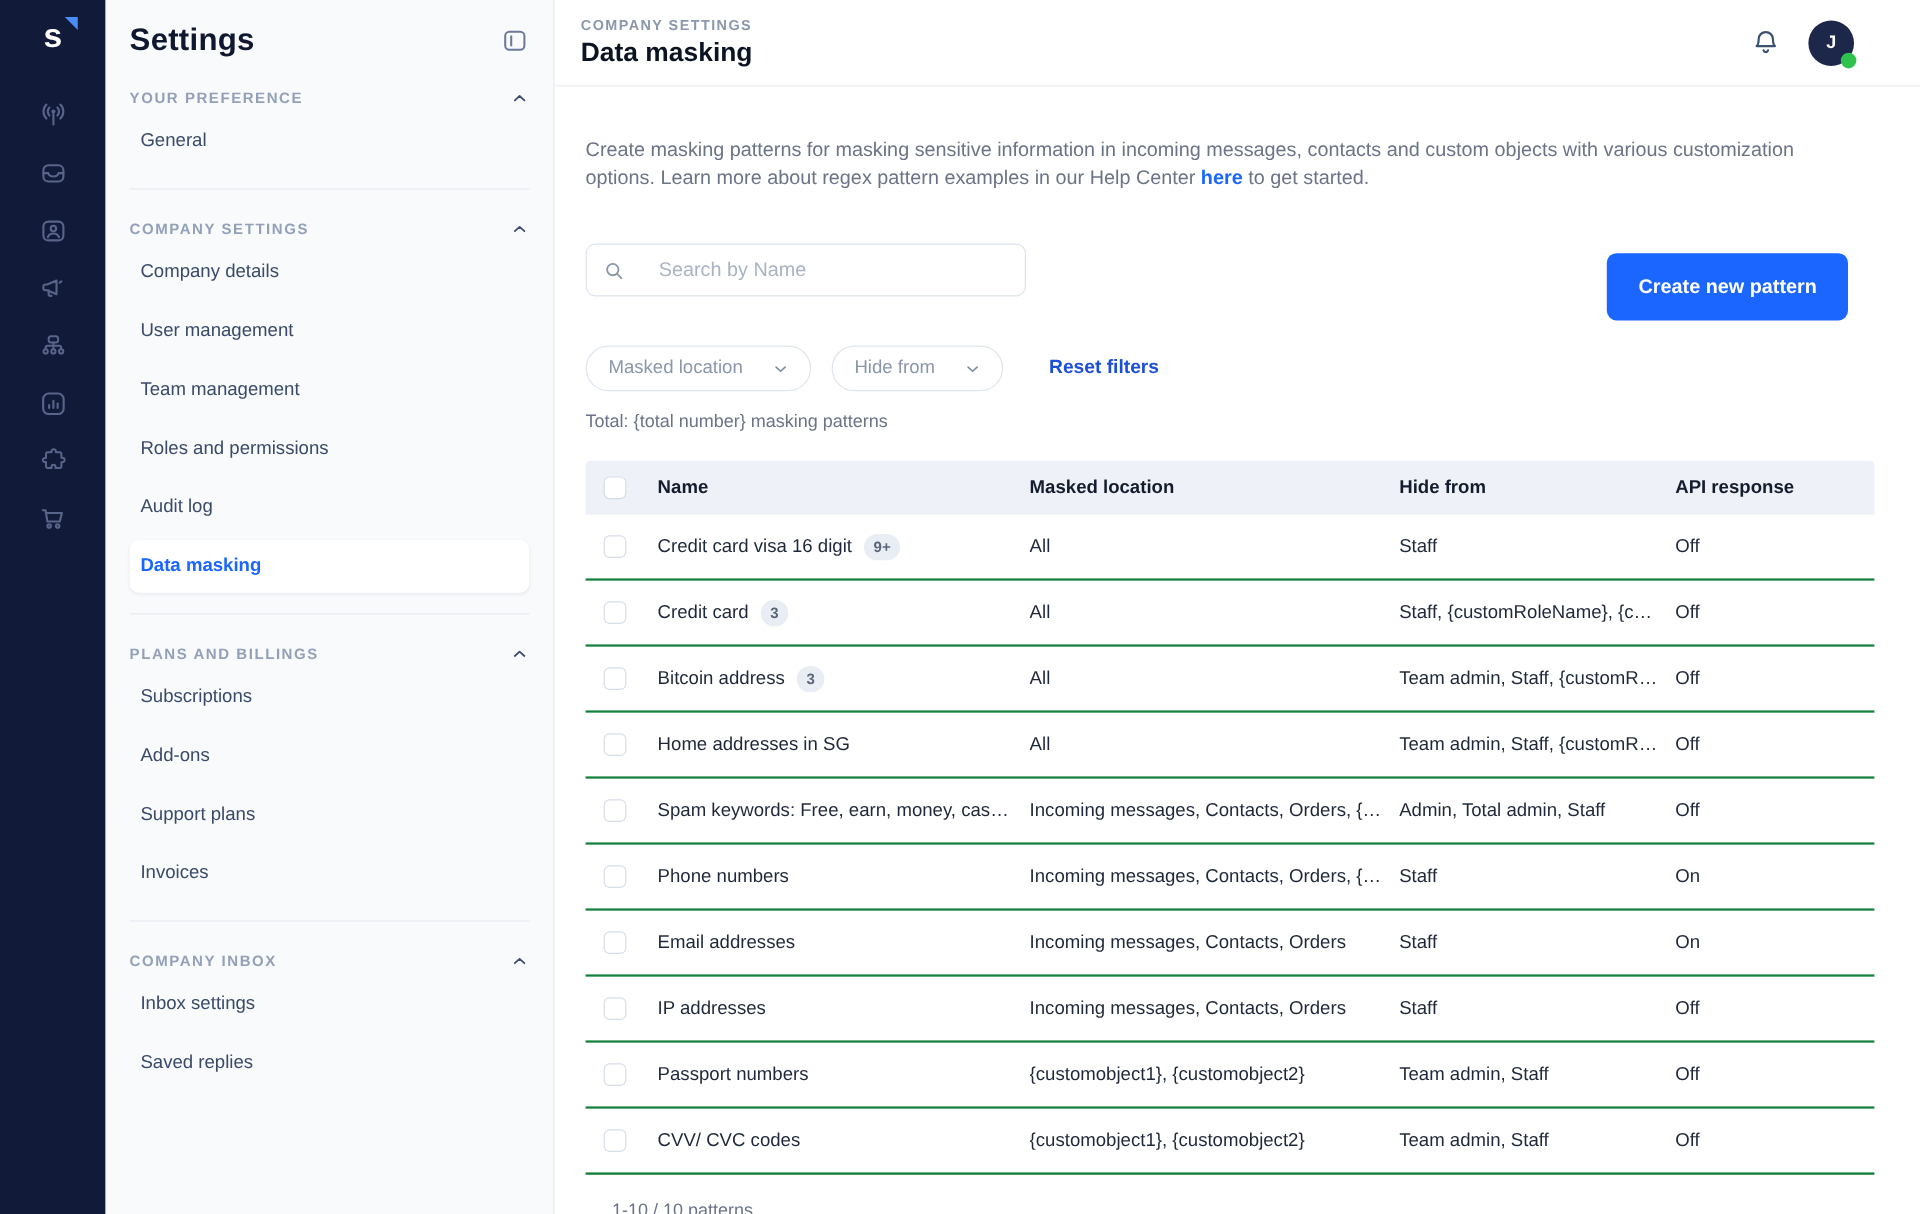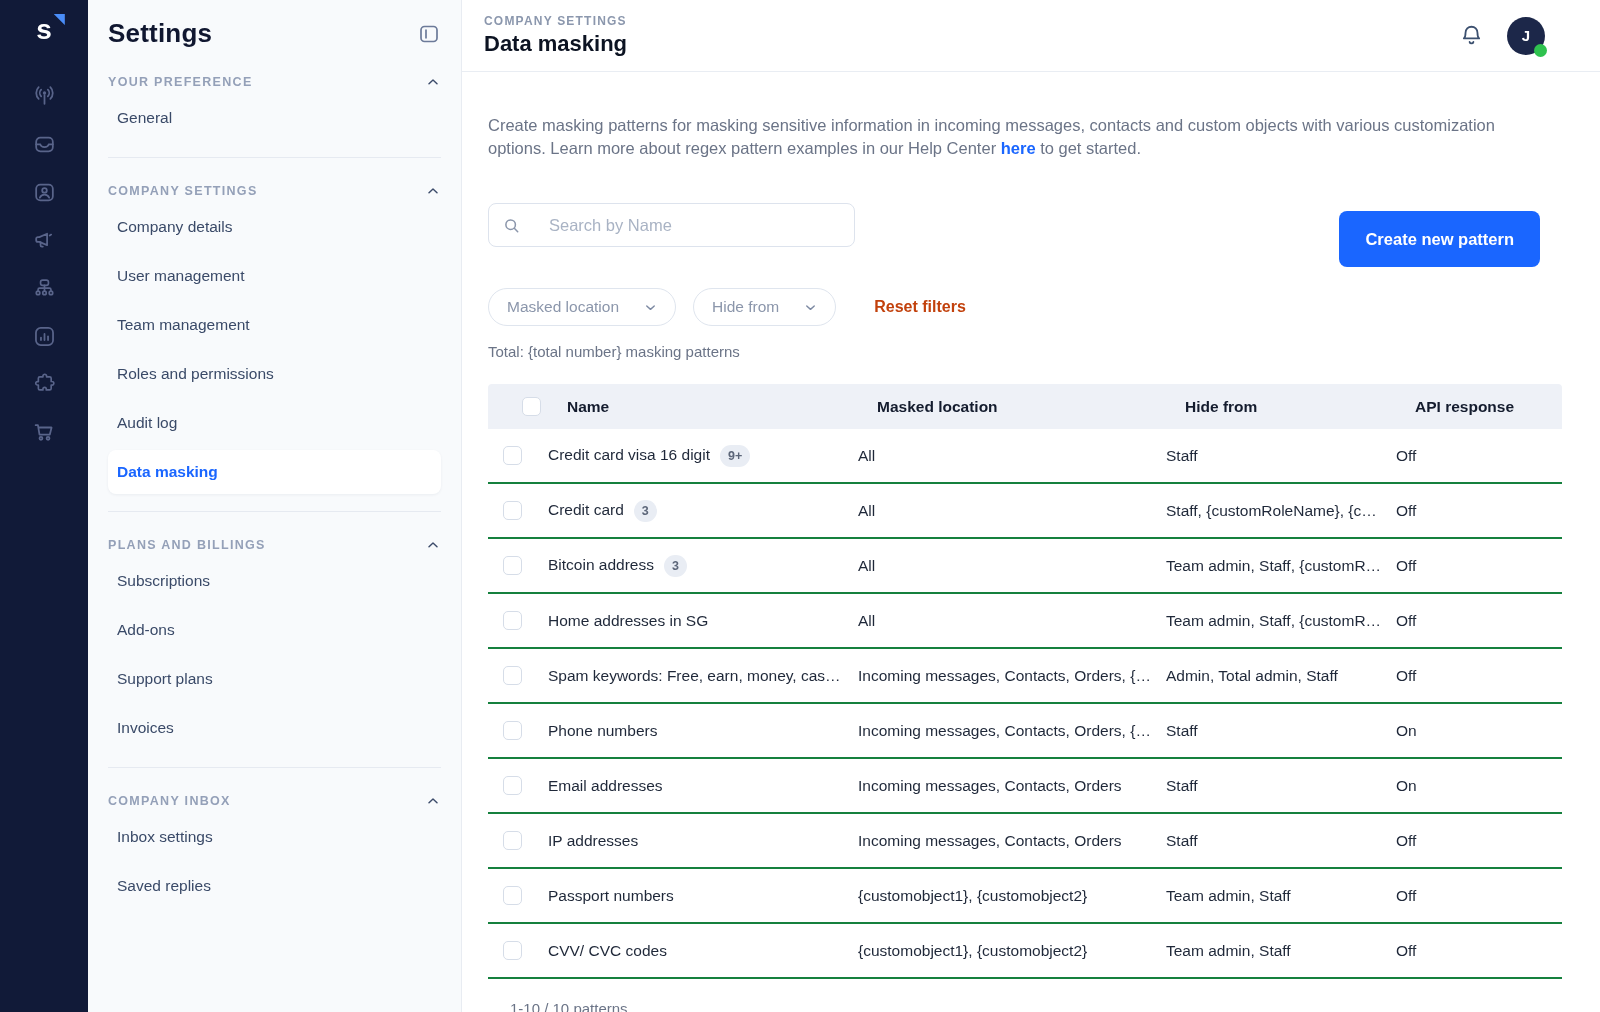--- a/index.html
+++ b/index.html
@@ -68,28 +68,28 @@
   .create-btn { height:56px; padding:0 26px; background:#1a66ff; color:#fff; border:none;
                 border-radius:8px; font-family:"Liberation Sans",sans-serif;
                 font-size:16.5px; font-weight:700; cursor:pointer;margin-top:28px; }
 
   .filters { display:flex; align-items:center; margin-top:21px; }
   .pill { height:38px; border:1px solid #dfe5ee; border-radius:999px; background:#fff;
           display:flex; align-items:center; padding:0 17px 0 18px; gap:24px;
           color:#8b96ab; font-size:15.5px; cursor:pointer; }
   .pill + .pill { margin-left:17px; }
   .pill .chev { width:15px; height:15px; color:#7d8aa3; }
-  .reset { margin-left:38px; color:#c2410c; font-size:16px; font-weight:700; cursor:default; }
+  .reset { margin-left:38px; color:#1d4ed8; font-size:16px; font-weight:700; cursor:default; }
   .total { margin-top:17px; color:#6b7487; font-size:15px; }
 
   
   .table { margin-top:24px; width:1074px; }
   .t-head, .t-row { display:grid; grid-template-columns:60px 310px 308px 230px 1fr; align-items:center; }
   .t-head { height:45px; background:#eef1f7; border-radius:4px 4px 0 0;
-            font-size:15.5px; font-weight:700; color:#141c2e;padding-left:19px; }
+            font-size:15.5px; font-weight:700; color:#141c2e; }
   .t-row { height:55px; border-bottom:2px solid #15803d; font-size:15.5px; color:#1f2839;
            background:#fff; cursor:pointer; }
   .cell { overflow:hidden; white-space:nowrap; text-overflow:ellipsis; padding-right:14px; }
   .cb { width:19px; height:19px; border:1.5px solid #d6dde8; border-radius:5px;
         background:#fff; margin-left:15px; cursor:pointer; }
   .badge { display:inline-block; margin-left:10px; background:#e9edf4; color:#5c6679;
            font-size:12.5px; font-weight:700; padding:4px 8px; border-radius:999px; }
   .badge:empty { display:none; }
   .t-footer { margin-top:21px; padding-left:22px; color:#6b7487; font-size:15px; }
 </style>

